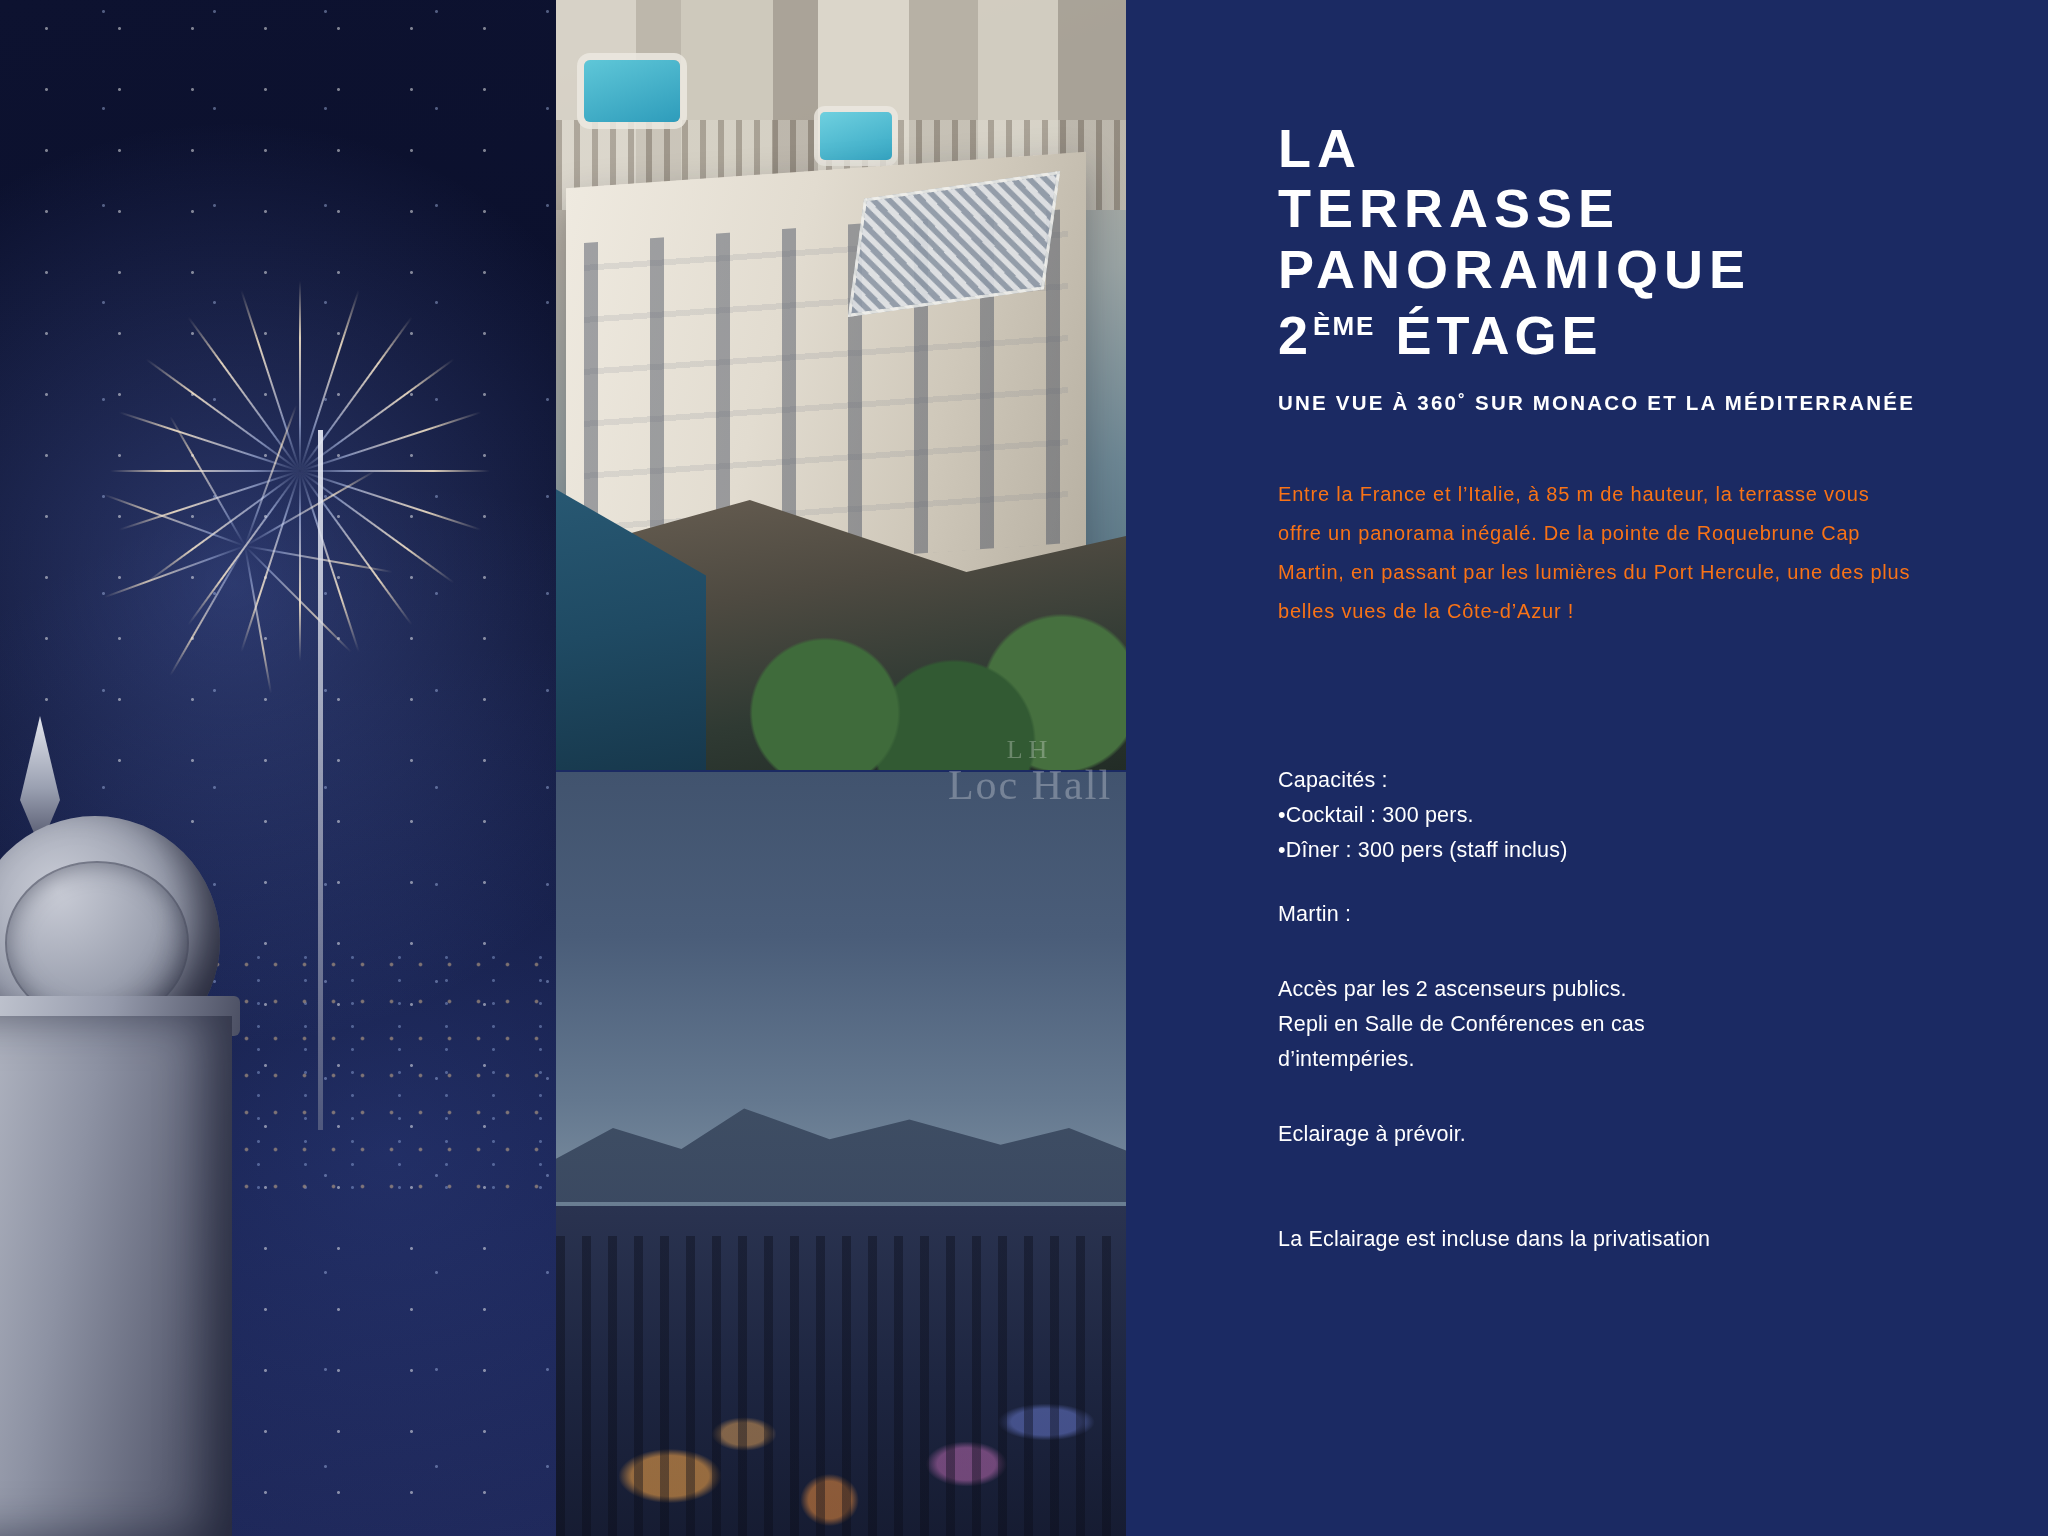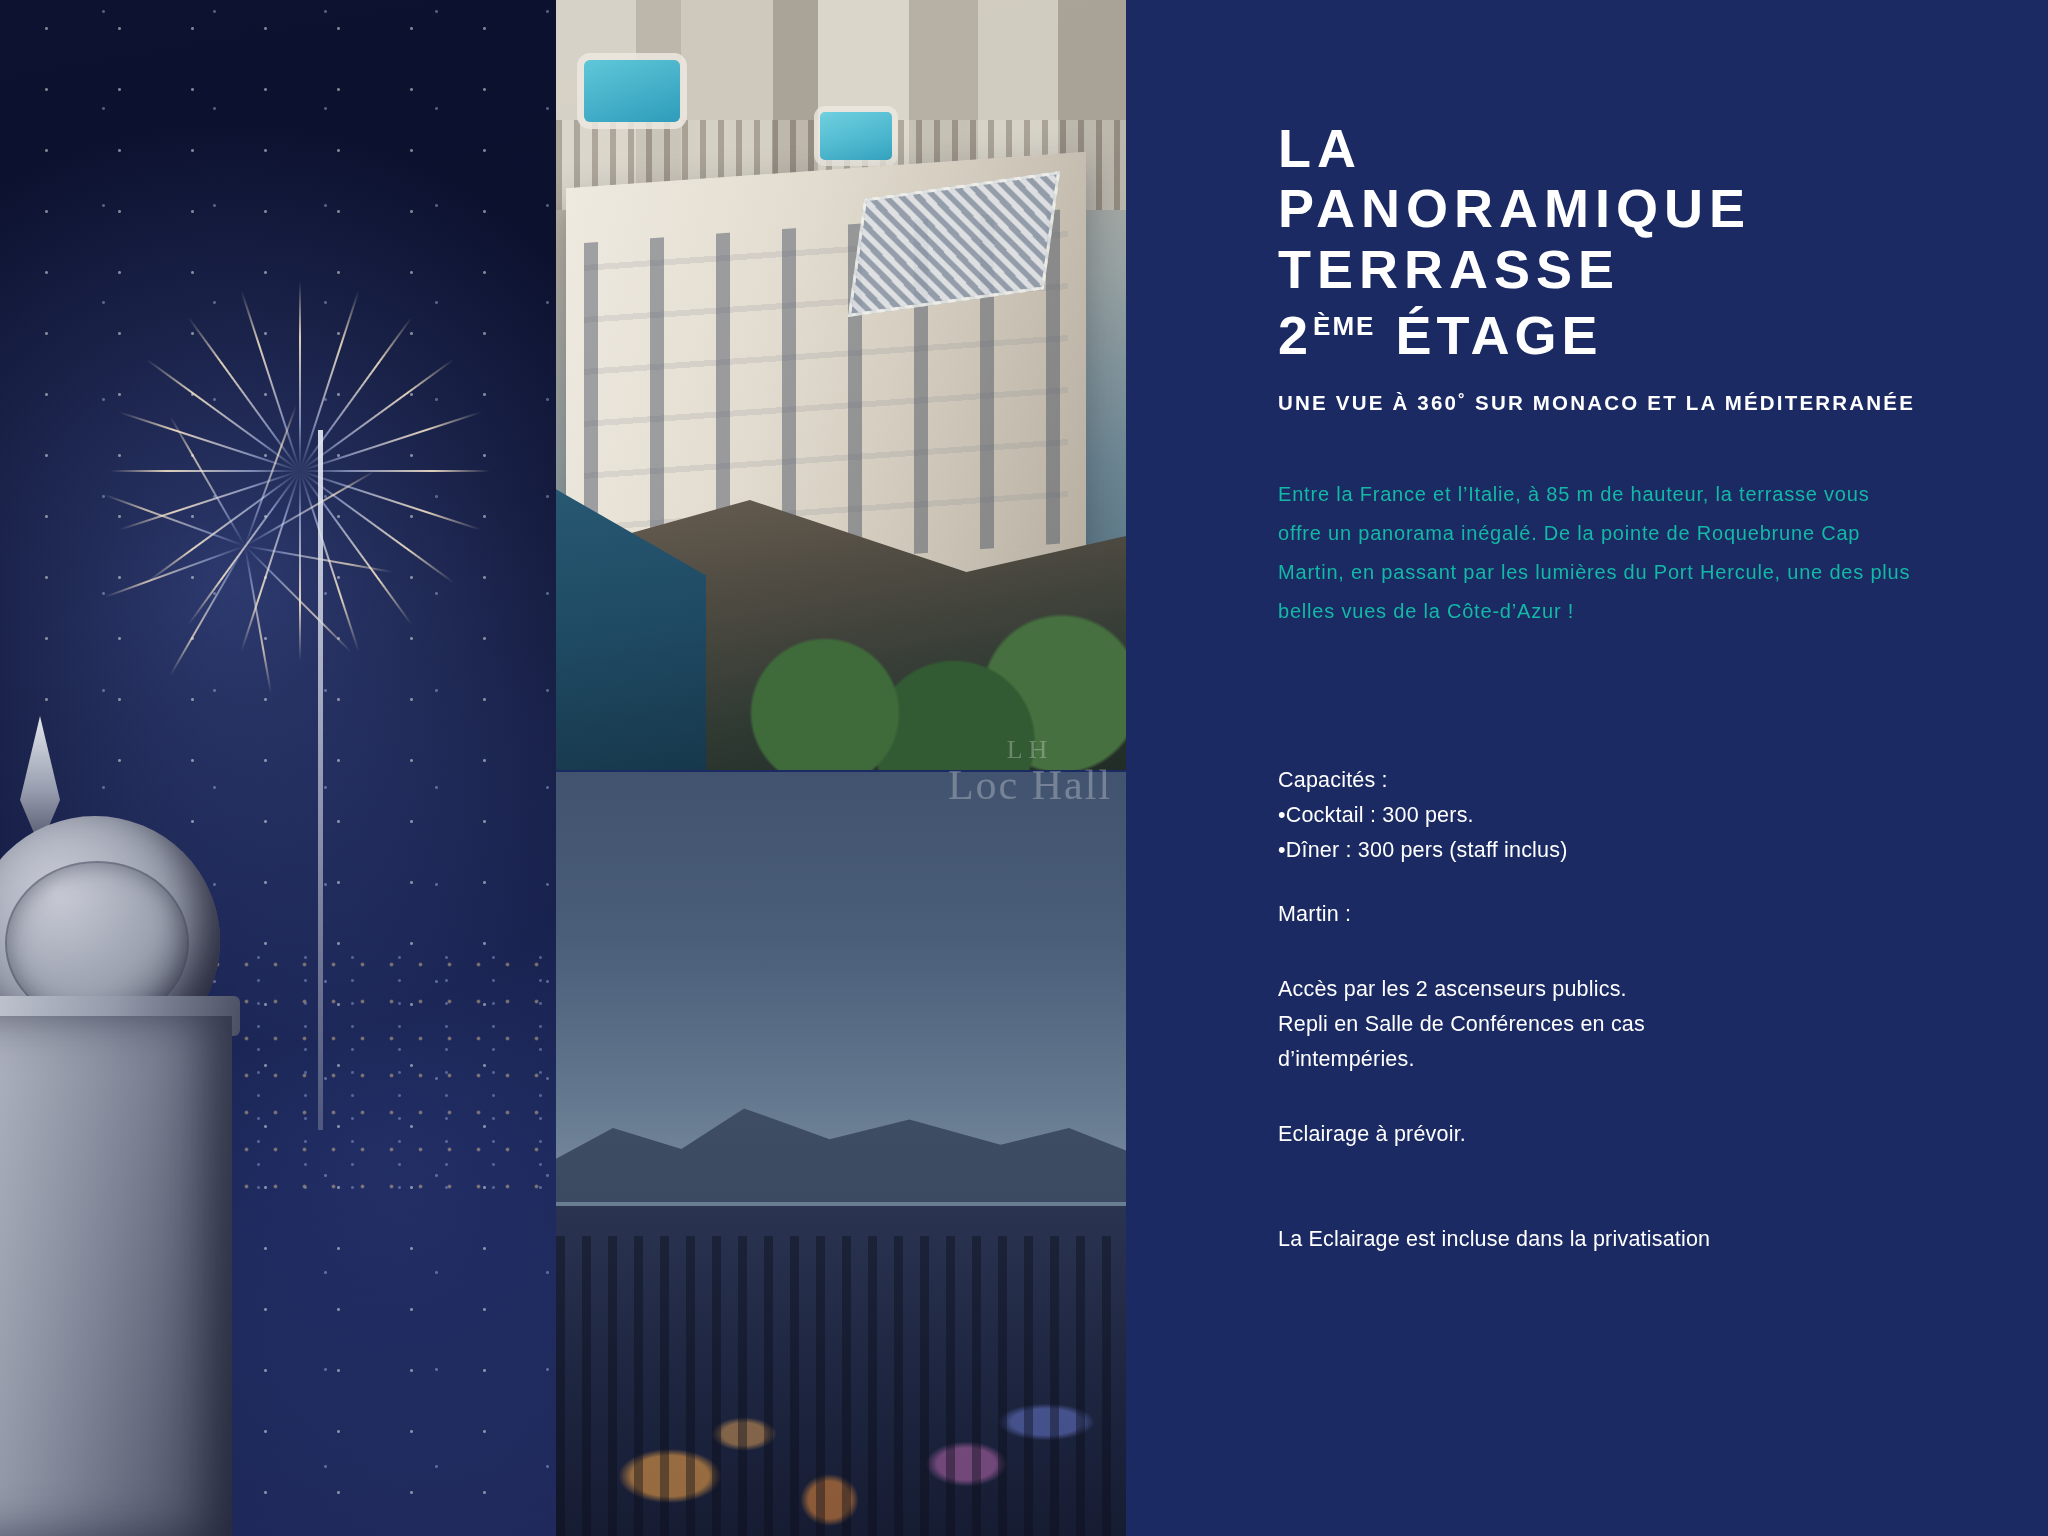--- a/index.html
+++ b/index.html
@@ -331,21 +331,21 @@
     font-weight: 700;
     letter-spacing: 2.2px;
     line-height: 1.42;
     text-transform: uppercase;
   }
   .lead {
     margin: 58px 0 0 0;
     font-size: 20px;
     line-height: 1.95;
     letter-spacing: 0.8px;
-    color: #14b8a6;
+    color: #f97316;
     max-width: 640px;
   }
   .specs {
     margin-top: 102px;
     font-size: 21.5px;
     line-height: 1.62;
     color: #ffffff;
     letter-spacing: 0.2px;
   }
   .specs p { margin: 0; }
@@ -431,22 +431,22 @@
   <div class="watermark">
     <span class="wm-mark">LH</span>
     <span>Loc Hall</span>
   </div>
 
   <div class="panel">
     <div class="panel-inner">
 
       <h1 class="title">
         <span class="line">LA</span>
+        <span class="line">TERRASSE</span>
         <span class="line">PANORAMIQUE</span>
-        <span class="line">TERRASSE</span>
         <span class="title-etage"><span>2</span><sup>ÈME</sup>&nbsp;<span>ÉTAGE</span></span>
       </h1>
 
       <p class="subtitle">UNE VUE À 360˚ SUR MONACO ET LA MÉDITERRANÉE</p>
 
       <p class="lead">Entre la France et l’Italie, à 85 m de hauteur, la terrasse vous offre un panorama inégalé. De la pointe de Roquebrune Cap Martin, en passant par les lumières du Port Hercule, une des plus belles vues de la Côte-d’Azur !</p>
 
       <div class="specs">
         <div class="gap"></div>
         <p>Capacités :</p>

